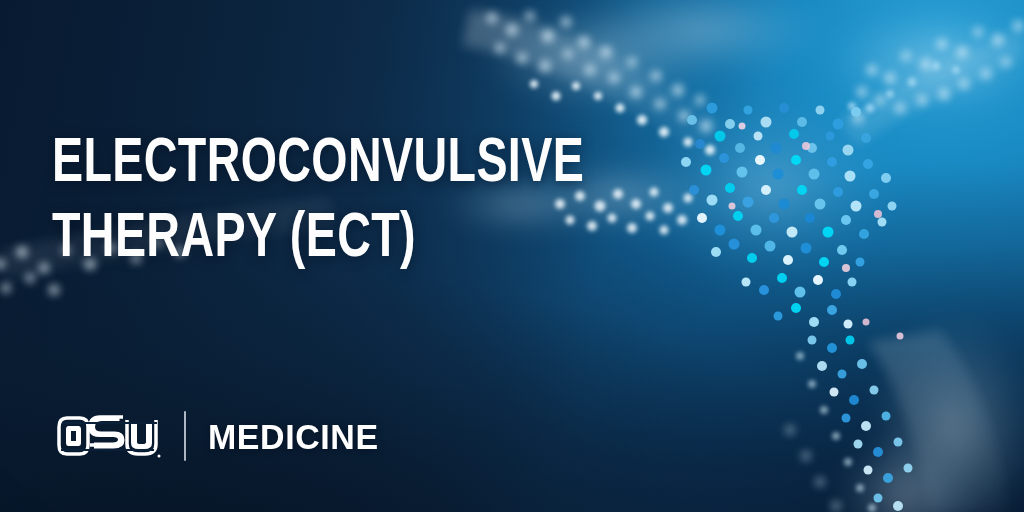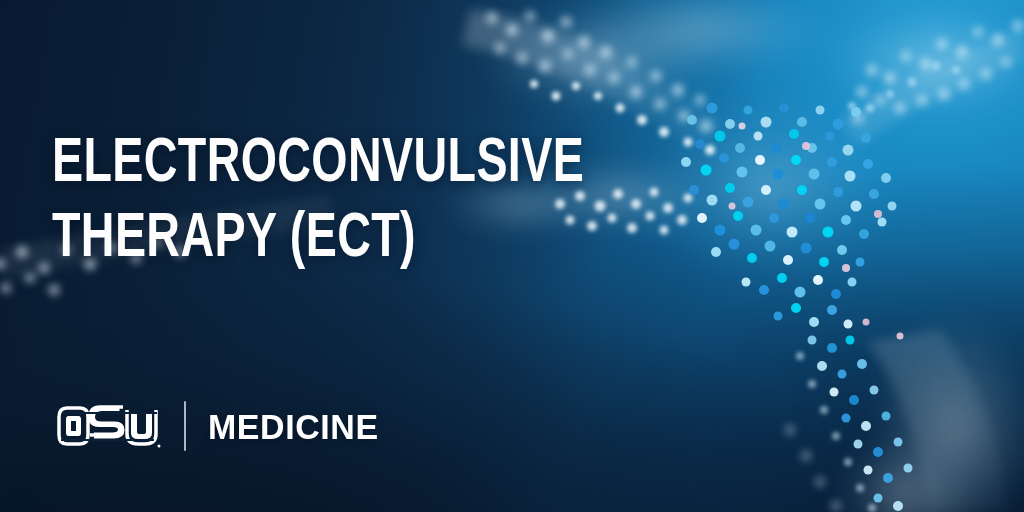--- a/index.html
+++ b/index.html
@@ -81,21 +81,21 @@
     text-transform:uppercase;
     transform:scaleX(0.74);
     transform-origin:left top;
     white-space:pre-line;
     text-shadow:0 2px 14px rgba(0,12,30,0.55);
   }
 
   
   .logo-lockup {
     position:absolute;
-    left:54px; top:396px;
+    left:54px; top:406px;
     display:flex;
     align-items:center;
     height:60px;
   }
   .osu-mark { width:108px; height:56px; display:block; }
   .logo-divider {
     width:2px; height:50px;
     background:#c9d3dd;
     opacity:.85;
     margin:0 22px 0 22px;

